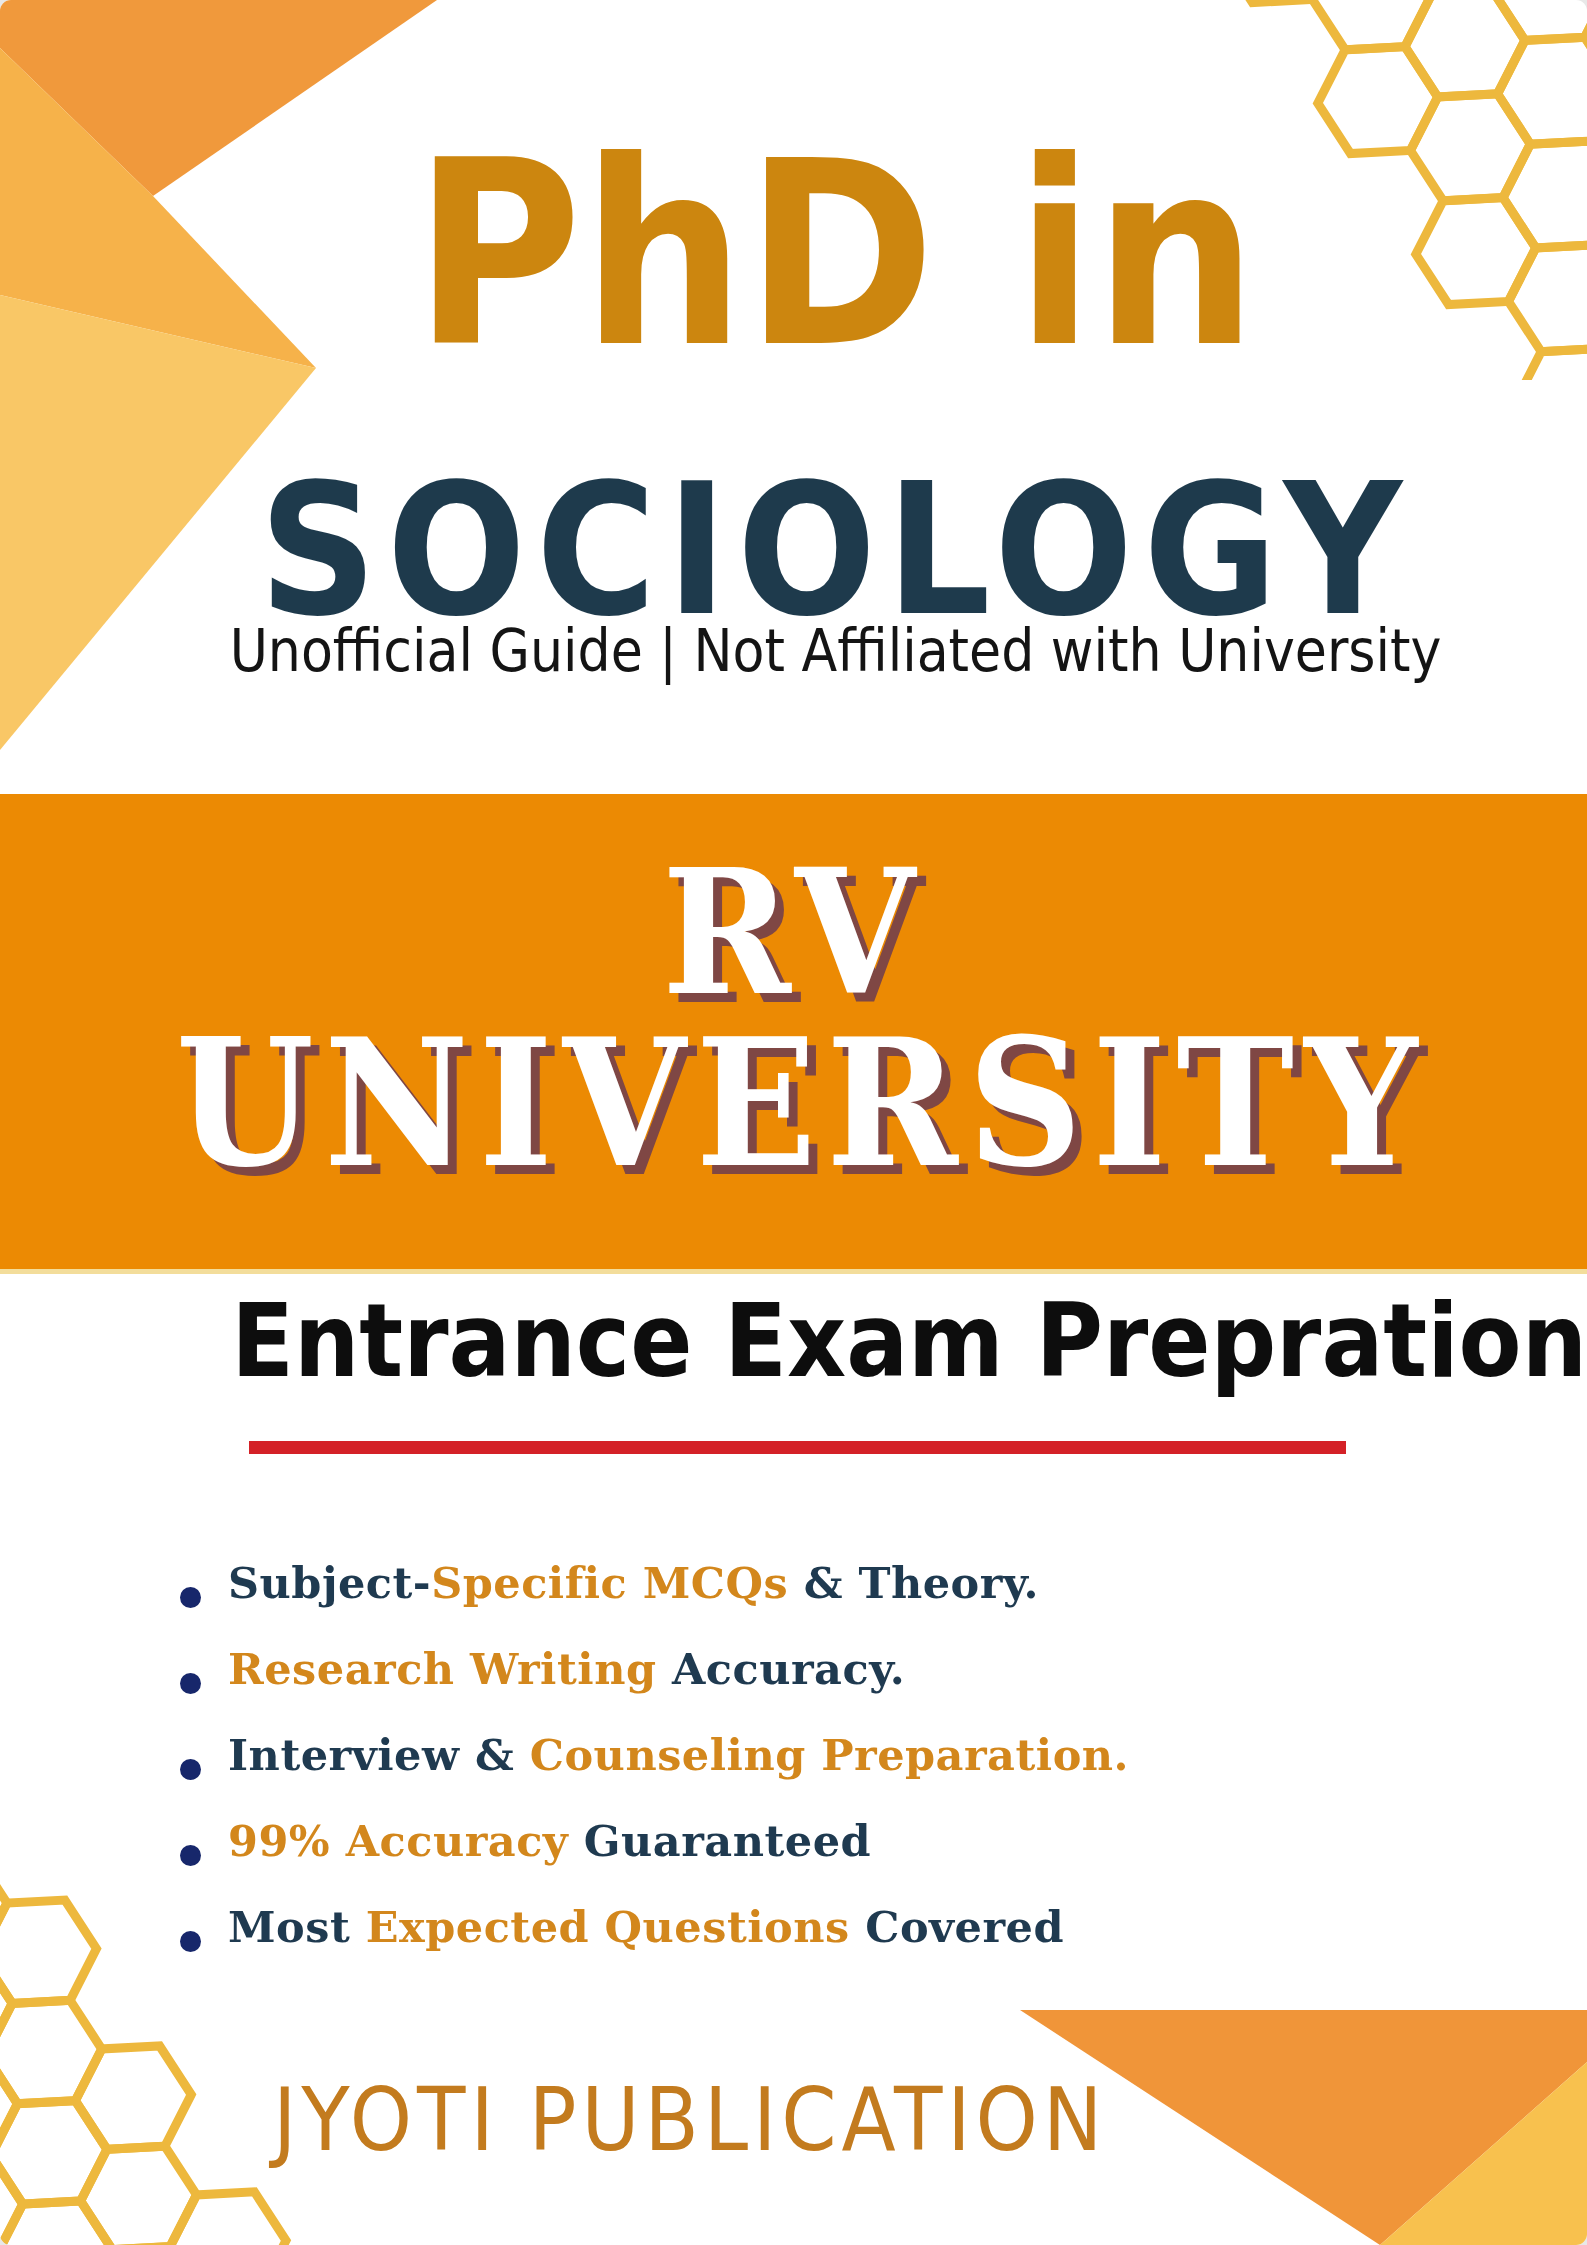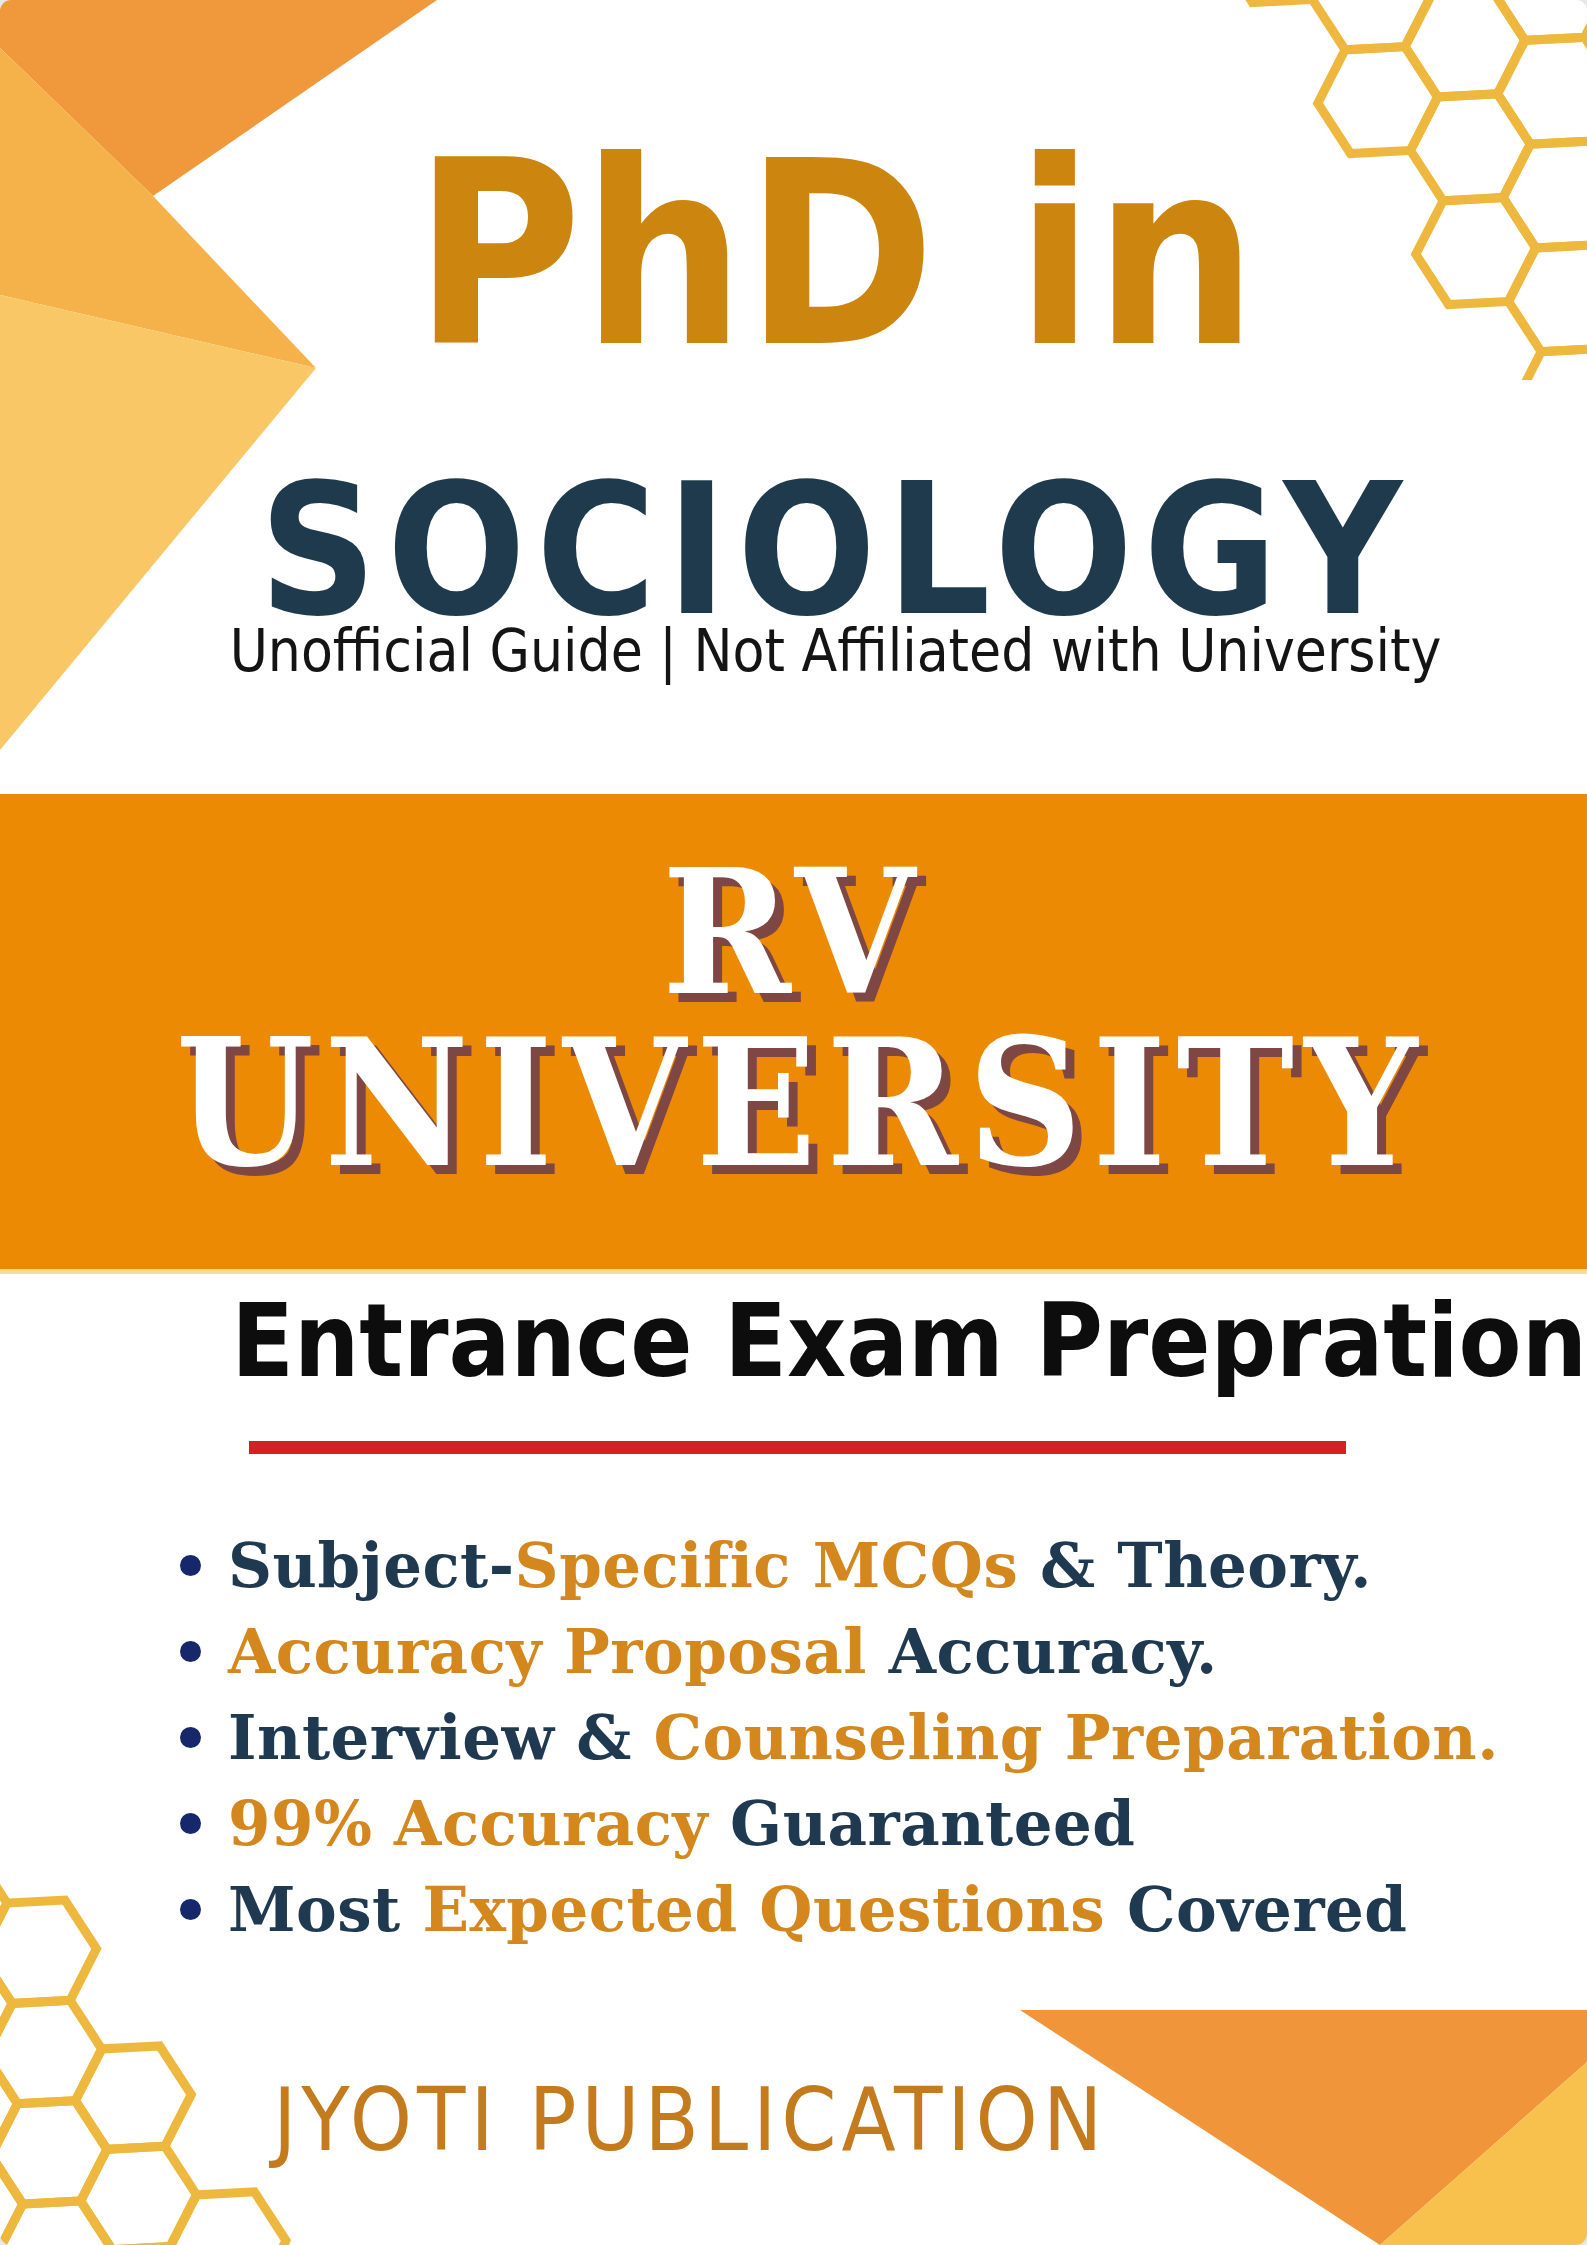--- a/index.html
+++ b/index.html
@@ -88,25 +88,25 @@
     position:absolute; left:249px; top:1441px;
     width:1097px; height:13px;
     background:var(--underline-red);
   }
 
   .features {
     position:absolute; left:180px; top:1522px;
     margin:0; padding:0; list-style:none;
   }
   .feature-row {
-    display:flex; align-items:center;
+    display:flex; align-items:flex-end;
     height:86px;
     font-family:"DejaVu Serif", serif;
     font-weight:bold;
-    font-size:61px;
+    font-size:43px;
     letter-spacing:0.5px;
     white-space:nowrap;
   }
   .feature-row .dot {
     flex:0 0 auto;
     width:21px; height:21px; border-radius:50%;
     background:var(--bullet-dot);
     margin-right:27px;
   }
   .seg-navy   { color:var(--bullet-navy); }
@@ -264,21 +264,21 @@
   <div class="page-centered section-title">Entrance Exam Prepration</div>
   <div class="red-underline"></div>
 
   <ul class="features">
       <li class="feature-row">
         <span class="dot"></span>
         <span><span class="seg-navy">Subject-</span><span class="seg-orange">Specific MCQs</span><span class="seg-navy"> &amp; Theory.</span></span>
       </li>
       <li class="feature-row">
         <span class="dot"></span>
-        <span><span class="seg-orange">Accuracy Proposal</span><span class="seg-navy"> Accuracy.</span></span>
+        <span><span class="seg-orange">Research Writing</span><span class="seg-navy"> Accuracy.</span></span>
       </li>
       <li class="feature-row">
         <span class="dot"></span>
         <span><span class="seg-navy">Interview &amp; </span><span class="seg-orange">Counseling Preparation.</span></span>
       </li>
       <li class="feature-row">
         <span class="dot"></span>
         <span><span class="seg-orange">99% Accuracy</span><span class="seg-navy"> Guaranteed</span></span>
       </li>
       <li class="feature-row">

